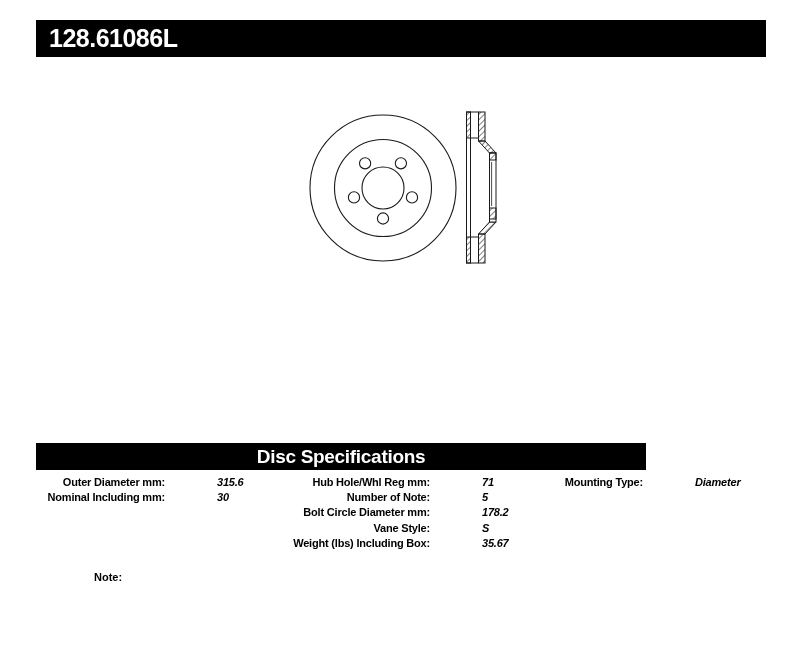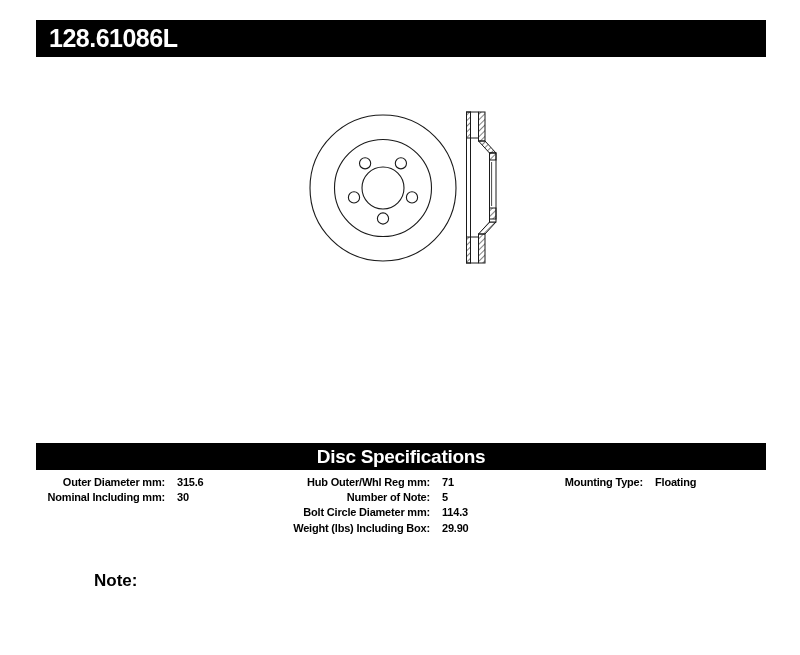--- a/index.html
+++ b/index.html
@@ -11,41 +11,41 @@
     position: absolute; left: 36px; top: 20px; width: 730px; height: 37px;
     background: #000; color: #fff;
     display: flex; justify-content: space-between; align-items: center;
     padding: 0 0 0 13px;
     font-weight: bold; font-size: 25px; letter-spacing: -0.5px;
   }
 
   .drawing-svg { position: absolute; left: 300px; top: 100px; width: 210px; height: 180px; }
 
   .spec-title-bar {
-    position: absolute; left: 36px; top: 443px; width: 730px; height: 27px;
+    position: absolute; left: 36px; top: 443px; width: 610px; height: 27px;
     background: #000; color: #fff;
     display: flex; justify-content: center; align-items: center;
     font-weight: bold; font-size: 19px; letter-spacing: -0.3px;
   }
 
   .spec-col { position: absolute; top: 474px; font-size: 11px; font-weight: bold; letter-spacing: -0.2px; }
-  .spec-col .spec-row { display: flex; height: 15.3px; align-items: center; white-space: nowrap; }
+  .spec-col .spec-row { display: flex; height: 15.3px; align-items: center; white-space: nowrap; gap: 32px; }
   .spec-label { display: inline-block; text-align: right; flex: none; }
-  .spec-value { display: inline-block; margin-left: 12px; text-align: left; }
+  .spec-value { display: inline-block; margin-left: 20px; text-align: left; font-style: italic; }
 
   .col-1 { left: 25px;  width: 255px; }
   .col-1 .spec-label { width: 140px; }
   .col-2 { left: 275px; width: 270px; }
   .col-2 .spec-label { width: 155px; }
   .col-3 { left: 556px; width: 210px; }
   .col-3 .spec-label { width: 87px; }
 
   .note-label {
     position: absolute; left: 94px; top: 571px;
-    font-size: 17px; font-weight: bold;
+    font-size: 11px; font-weight: bold;
   }
 </style>
 </head>
 <body>
 
 <div class="page">
 
   <div class="header-bar">
     <span>128.61086L</span>
   </div>
@@ -105,39 +105,43 @@
       <span class="spec-value">315.6</span>
     </div>
     <div class="spec-row">
       <span class="spec-label">Nominal Including mm:</span>
       <span class="spec-value">30</span>
     </div>
   </div>
 
   <div class="spec-col col-2">
     <div class="spec-row">
-      <span class="spec-label">Hub Outer/Whl Reg mm:</span>
+      <span class="spec-label">Hub Hole/Whl Reg mm:</span>
       <span class="spec-value">71</span>
     </div>
     <div class="spec-row">
       <span class="spec-label">Number of Note:</span>
       <span class="spec-value">5</span>
     </div>
     <div class="spec-row">
       <span class="spec-label">Bolt Circle Diameter mm:</span>
-      <span class="spec-value">114.3</span>
+      <span class="spec-value">178.2</span>
+    </div>
+    <div class="spec-row">
+      <span class="spec-label">Vane Style:</span>
+      <span class="spec-value">S</span>
     </div>
     <div class="spec-row">
       <span class="spec-label">Weight (lbs) Including Box:</span>
-      <span class="spec-value">29.90</span>
+      <span class="spec-value">35.67</span>
     </div>
   </div>
 
   <div class="spec-col col-3">
     <div class="spec-row">
       <span class="spec-label">Mounting Type:</span>
-      <span class="spec-value">Floating</span>
+      <span class="spec-value">Diameter</span>
     </div>
   </div>
 
   <div class="note-label">Note:</div>
 
 </div>
 
 </body></html>

